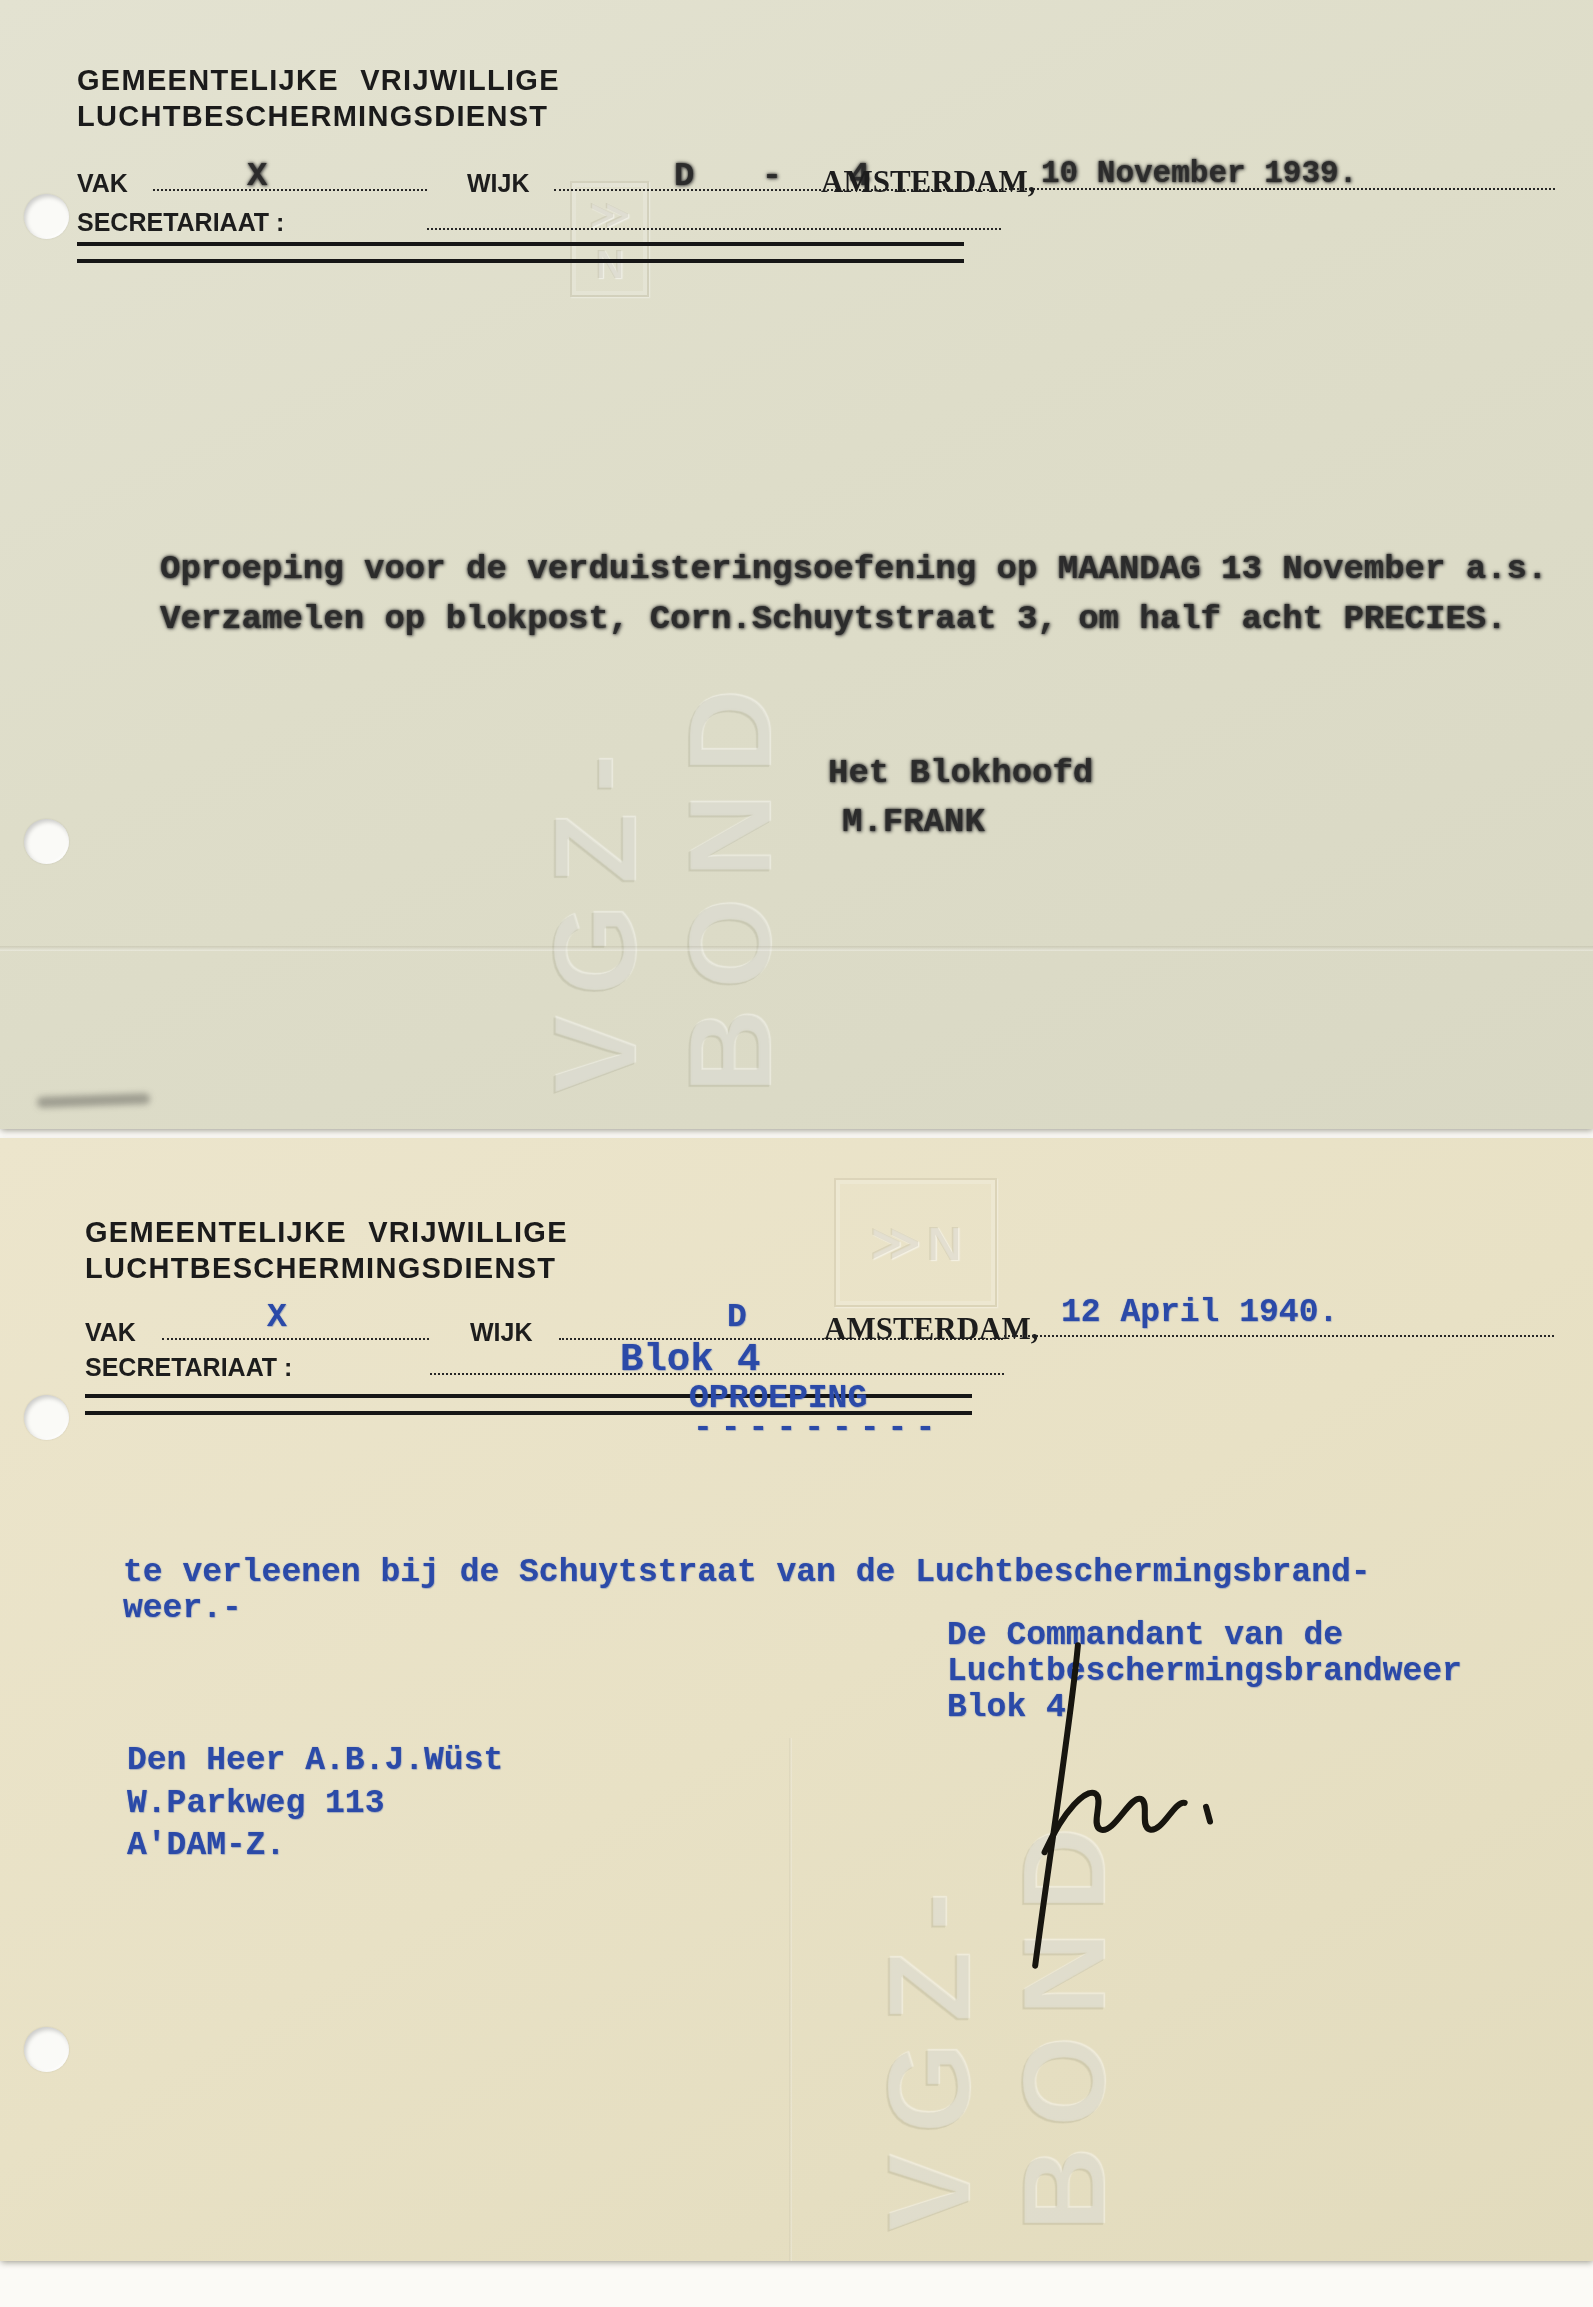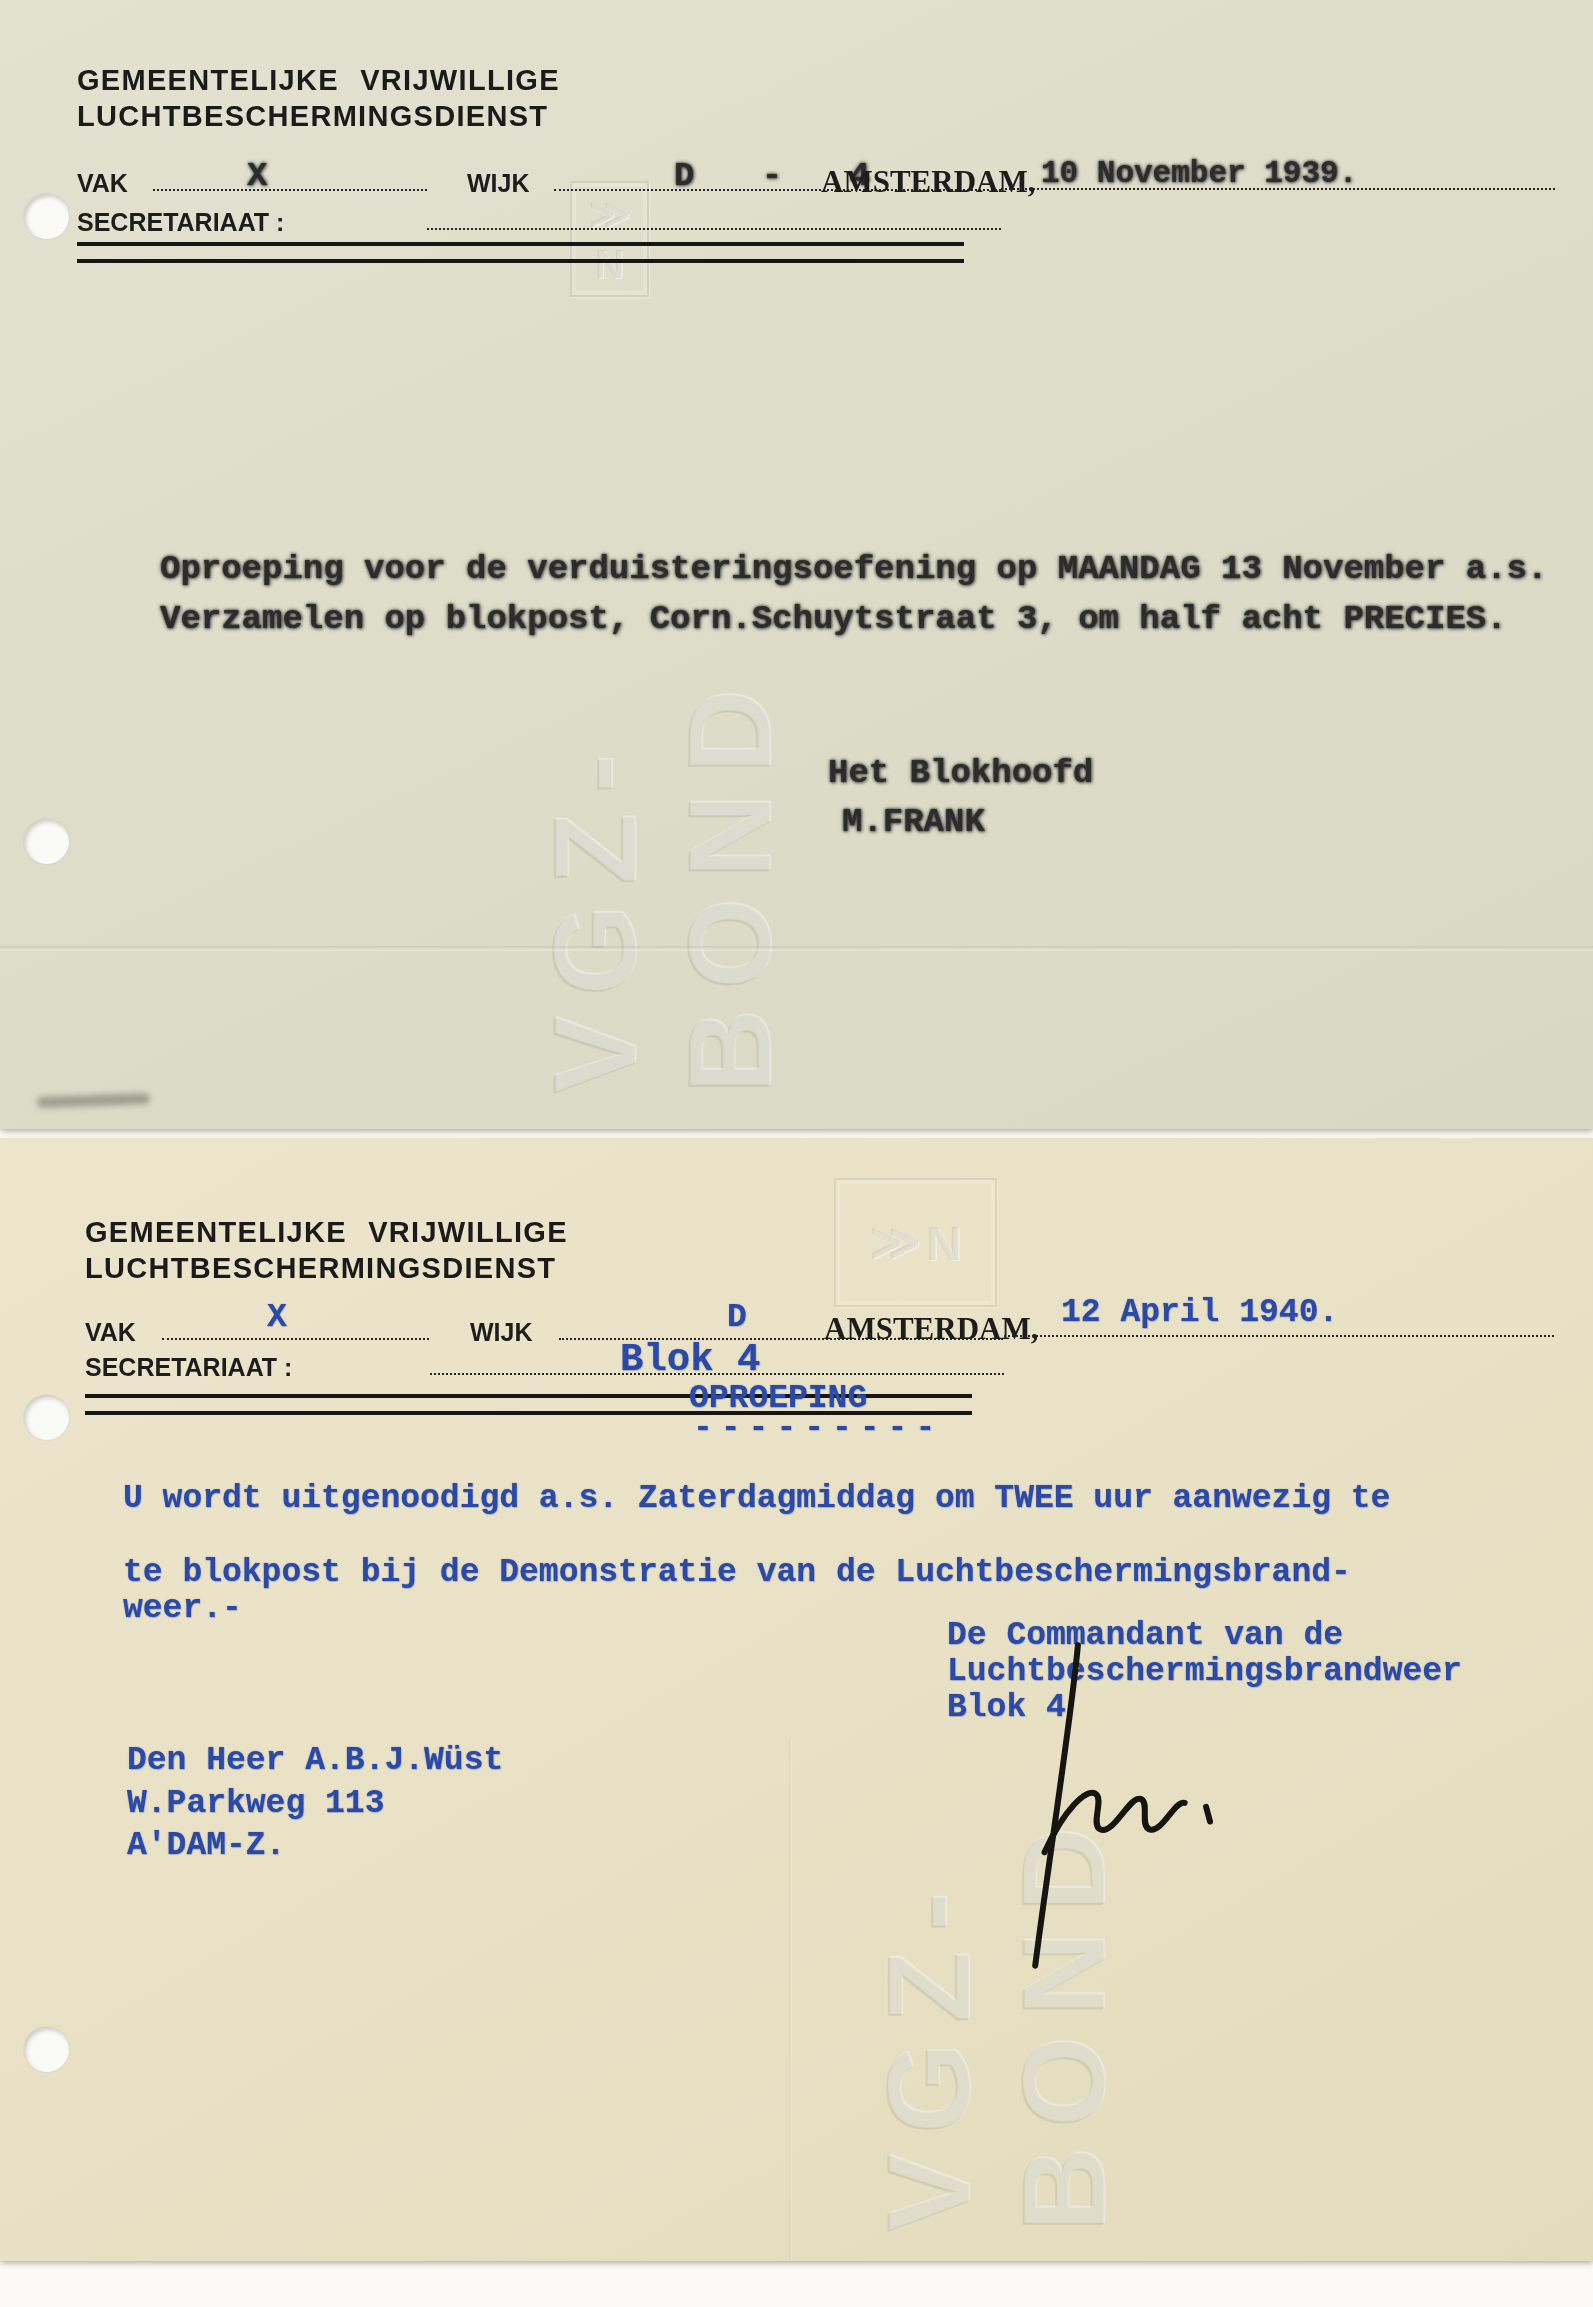--- a/index.html
+++ b/index.html
@@ -104,22 +104,21 @@
 
     <div class="abs dblrule" style="left:85px;top:256px;width:887px;"></div>
 
     <div class="abs city" style="left:824px;top:173px;">AMSTERDAM,</div>
     <div class="abs dots" style="left:1004px;top:197px;width:550px;"></div>
     <div class="abs mono typedblue" style="left:1061px;top:156px;text-align:right;">12 April 1940.</div>
 
     <div class="abs mono typedblue" style="left:689px;top:242px;">OPROEPING</div>
     <div class="abs mono typedblue" style="left:693px;top:272px;letter-spacing:8px;">---------</div>
 
-    <div class="abs mono typedblue" style="left:123px;top:342px;">U wordt uitgenoodigd a.s. Zaterdagmiddag om TWEE uur aanwezig te</div>
-    <div class="abs mono typedblue" style="left:123px;top:416px;">te blokpost bij de Demonstratie van de Luchtbeschermingsbrand-</div>
+    <div class="abs mono typedblue" style="left:123px;top:416px;">te verleenen bij de Schuytstraat van de Luchtbeschermingsbrand-</div>
     <div class="abs mono typedblue" style="left:123px;top:452px;">weer.-</div>
 
     <div class="abs mono typedblue" style="left:947px;top:479px;">De Commandant van de</div>
     <div class="abs mono typedblue" style="left:947px;top:515px;">Luchtbeschermingsbrandweer</div>
     <div class="abs mono typedblue" style="left:947px;top:551px;">Blok 4</div>
 
     <svg class="abs sig" style="left:971px;top:494px;" width="414" height="347" viewBox="0 0 620 520">
       <path d="M160,20 C150,130 118,330 96,500"></path>
       <path d="M110,330 C140,265 172,235 186,242 C200,250 178,290 194,296 C214,303 238,245 254,250 C268,255 252,292 268,296 C287,300 305,252 320,256"></path>
       <path d="M352,262 l6,22"></path>

